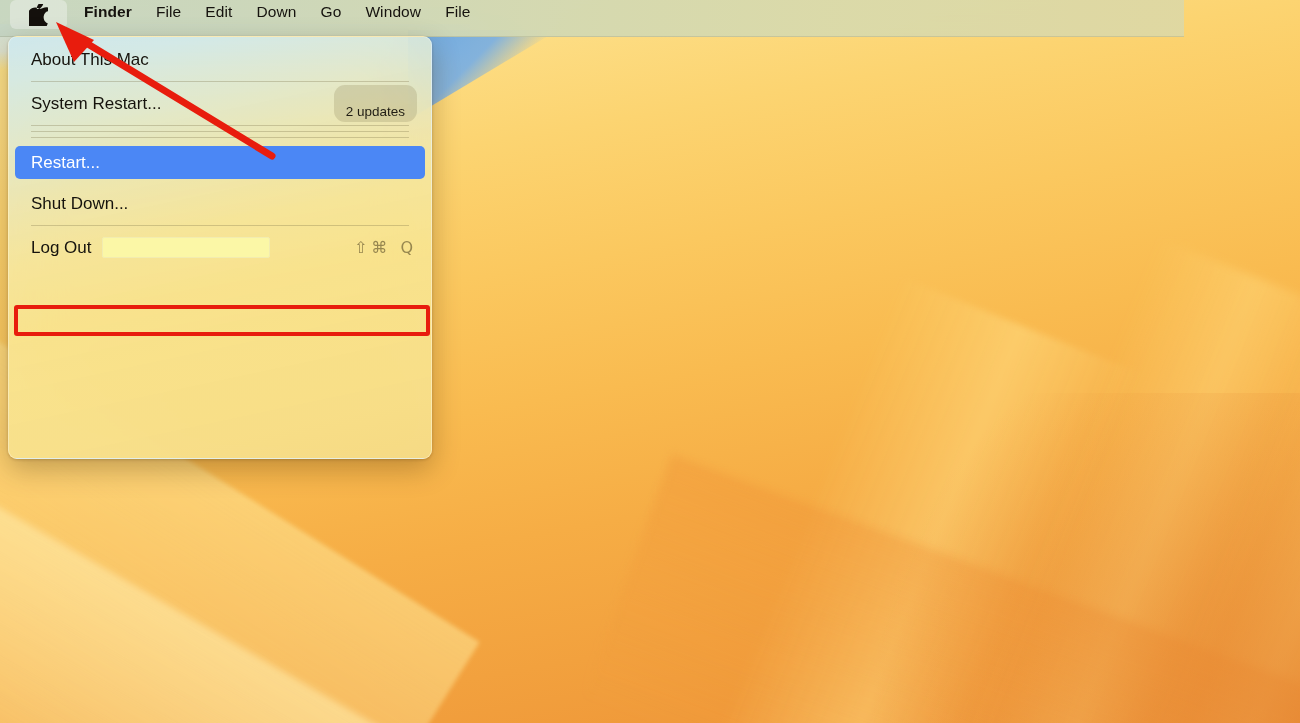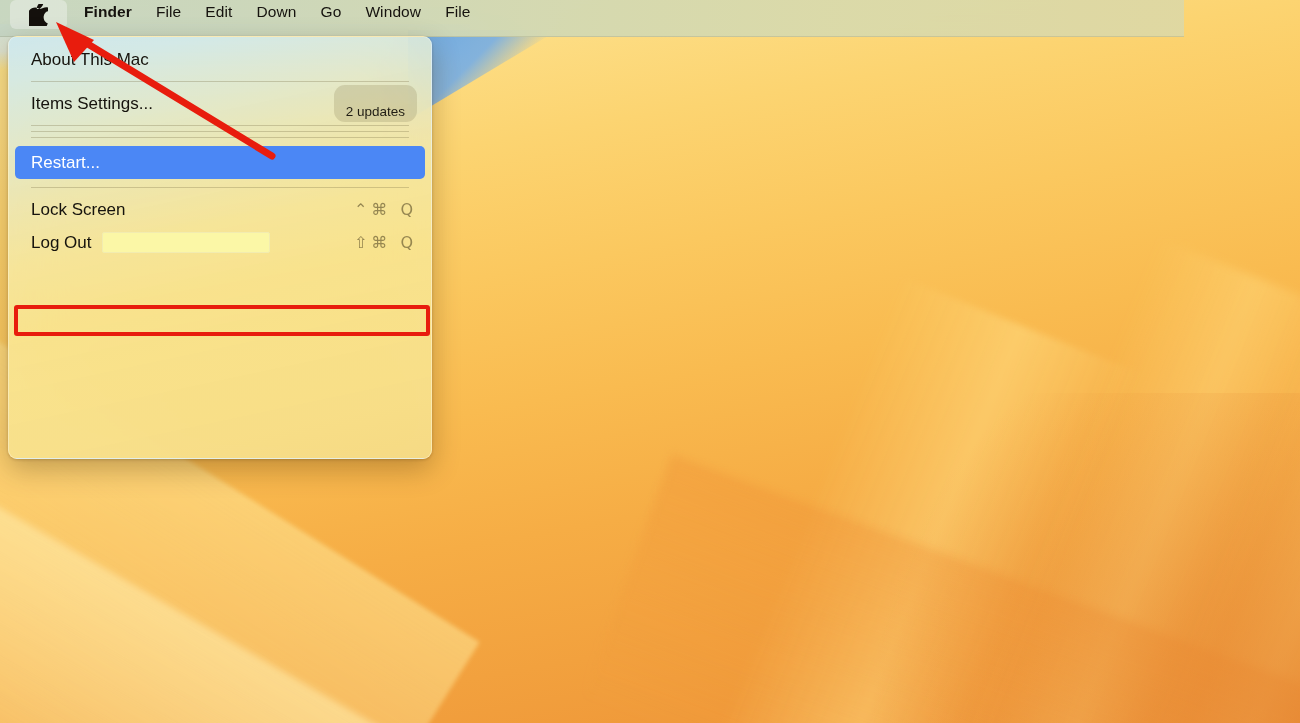--- a/index.html
+++ b/index.html
@@ -282,47 +282,45 @@
 
   <div class="menu">
 
     <div class="mrow">
       <span class="label">About This Mac</span>
     </div>
 
     <div class="sep"></div>
 
     <div class="mrow">
-      <span class="label">Items Settings...</span>
+      <span class="label">System Restart...</span>
       <span class="spacer"></span>
       <span class="badge">2 updates</span>
     </div>
 
 
     <div class="sep"></div>
 
 
     <div class="sep"></div>
 
 
     <div class="sep"></div>
 
 
     <div class="mrow selected">
       <span class="label">Restart...</span>
     </div>
 
-
-    <div class="sep"></div>
-
     <div class="mrow">
-      <span class="label">Lock Screen</span>
-      <span class="spacer"></span>
-      <span class="shortcut">⌃⌘ Q</span>
-    </div>
+      <span class="label">Shut Down...</span>
+    </div>
+
+    <div class="sep"></div>
+
 
     <div class="mrow">
       <span class="label">Log Out</span>
       <span class="redact"></span>
       <span class="spacer"></span>
       <span class="shortcut">⇧⌘ Q</span>
     </div>
 
   </div>
 

